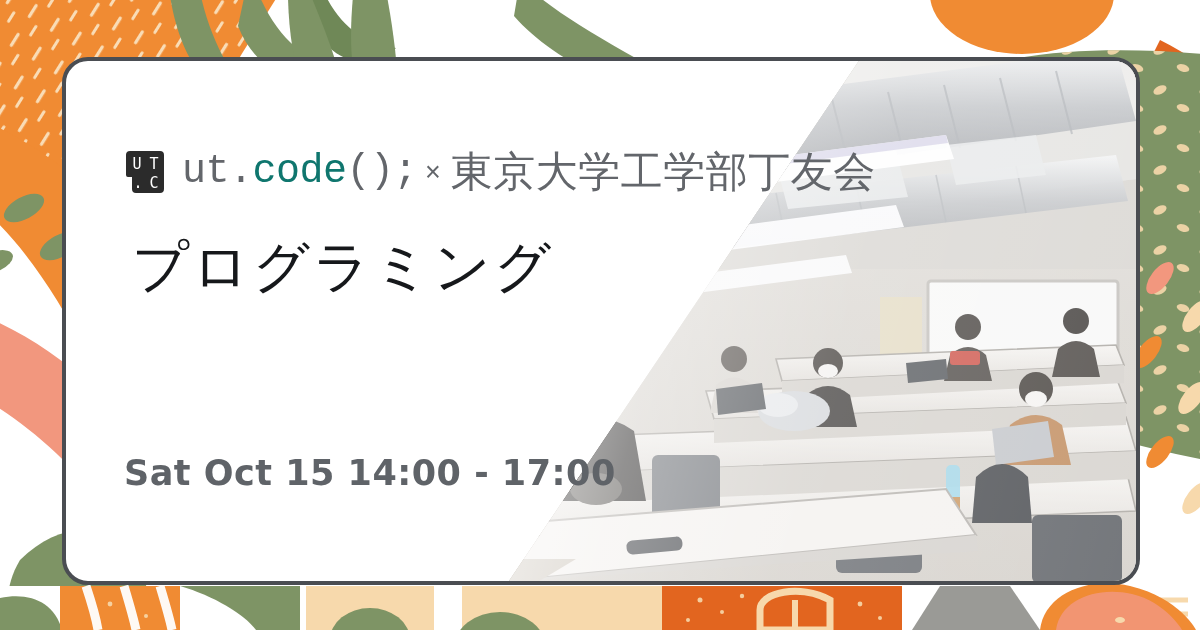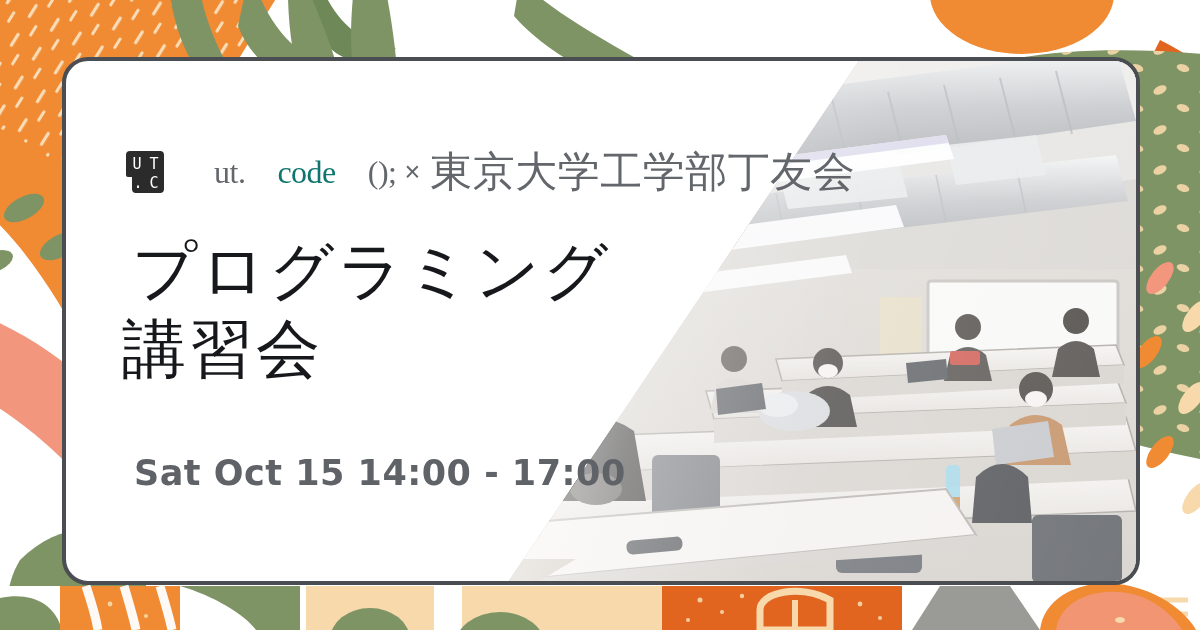--- a/index.html
+++ b/index.html
@@ -88,26 +88,25 @@
 
   #utc-mark {
     width: 46px;
     height: 50px;
     margin-right: 12px;
     flex: 0 0 auto;
     display: block;
   }
 
   .brand-text {
-    font-family: Liberation Serif, serif;
-    font-size: 32px;
+    font-family: Liberation Mono, monospace;
+    font-size: 40px;
     letter-spacing: -0.5px;
     color: #63666b;
     line-height: 1;
-    margin-left: 32px;
   }
   .brand-green { color: #0f766e; }
 
   .cross-mark {
     font-family: "Liberation Sans", sans-serif;
     font-size: 27px;
     color: #63666b;
     margin: 0 10px 0 8px;
     line-height: 1;
   }
@@ -122,32 +121,32 @@
 
   #title-block {
     position: absolute;
     left: 56px;
     top: 172px;
     width: 560px;
   }
   .title-line {
     font-family: Liberation Serif, serif;
     font-weight: 400;
-    font-size: 64px;
+    font-size: 56px;
     line-height: 1.22;
     color: #16181b;
     letter-spacing: 2px;
     white-space: nowrap;
   }
   .title-line.line1 { padding-left: 10px; letter-spacing: 3px; }
   .title-line.line2 { letter-spacing: 3px; }
 
   #date-line {
     position: absolute;
-    left: 68px;
+    left: 58px;
     top: 392px;
     font-family: "DejaVu Sans", "Liberation Sans", sans-serif;
     font-weight: bold;
     font-size: 35px;
     color: #5f6368;
     letter-spacing: 0.5px;
     white-space: nowrap;
   }
 </style>
 </head>
@@ -422,20 +421,19 @@
 
         <span class="brand-text">ut.</span>
         <span class="brand-text brand-green">code</span>
         <span class="brand-text">();</span>
         <span class="cross-mark">×</span>
         <span class="org-name">東京大学工学部丁友会</span>
       </div>
 
       <div id="title-block">
         <div class="title-line line1">プログラミング</div>
-        <div class="title-line line2">講習会</div>
       </div>
 
       <div id="date-line">Sat Oct 15 14:00 - 17:00</div>
 
     </div>
   </div>
 </div>
 
 </body></html>

